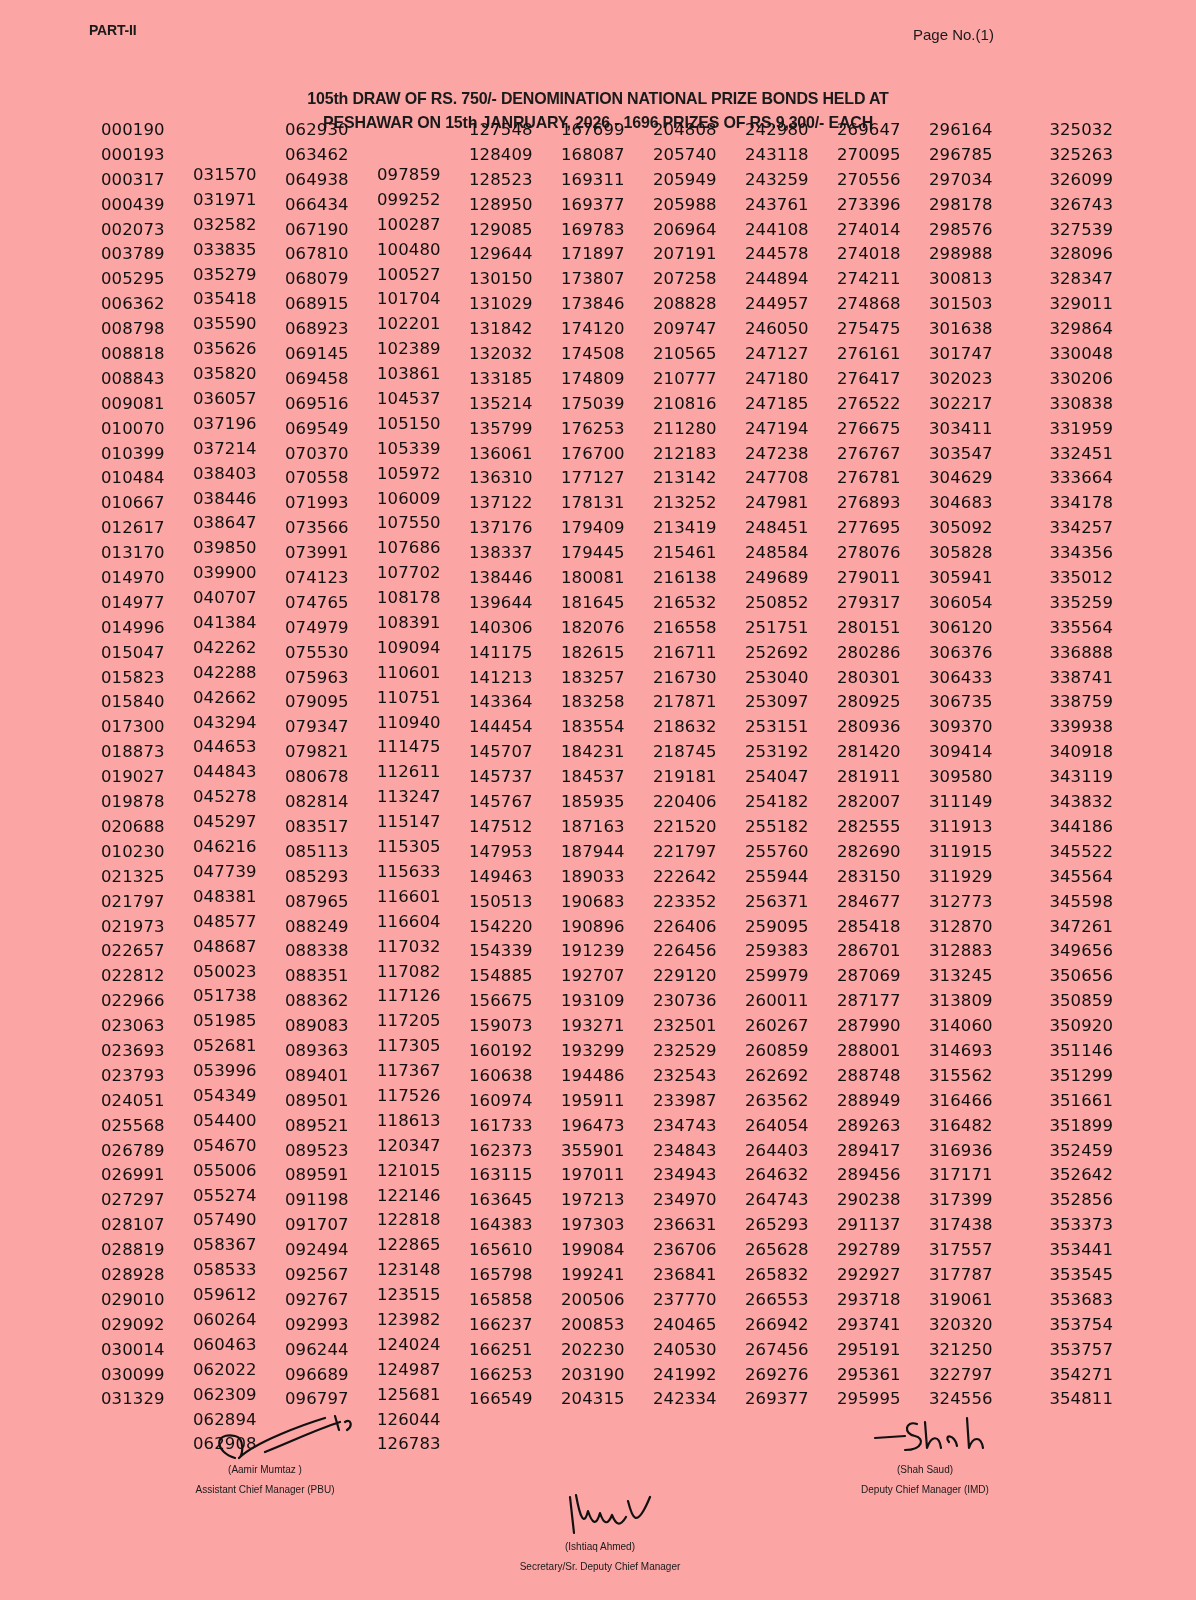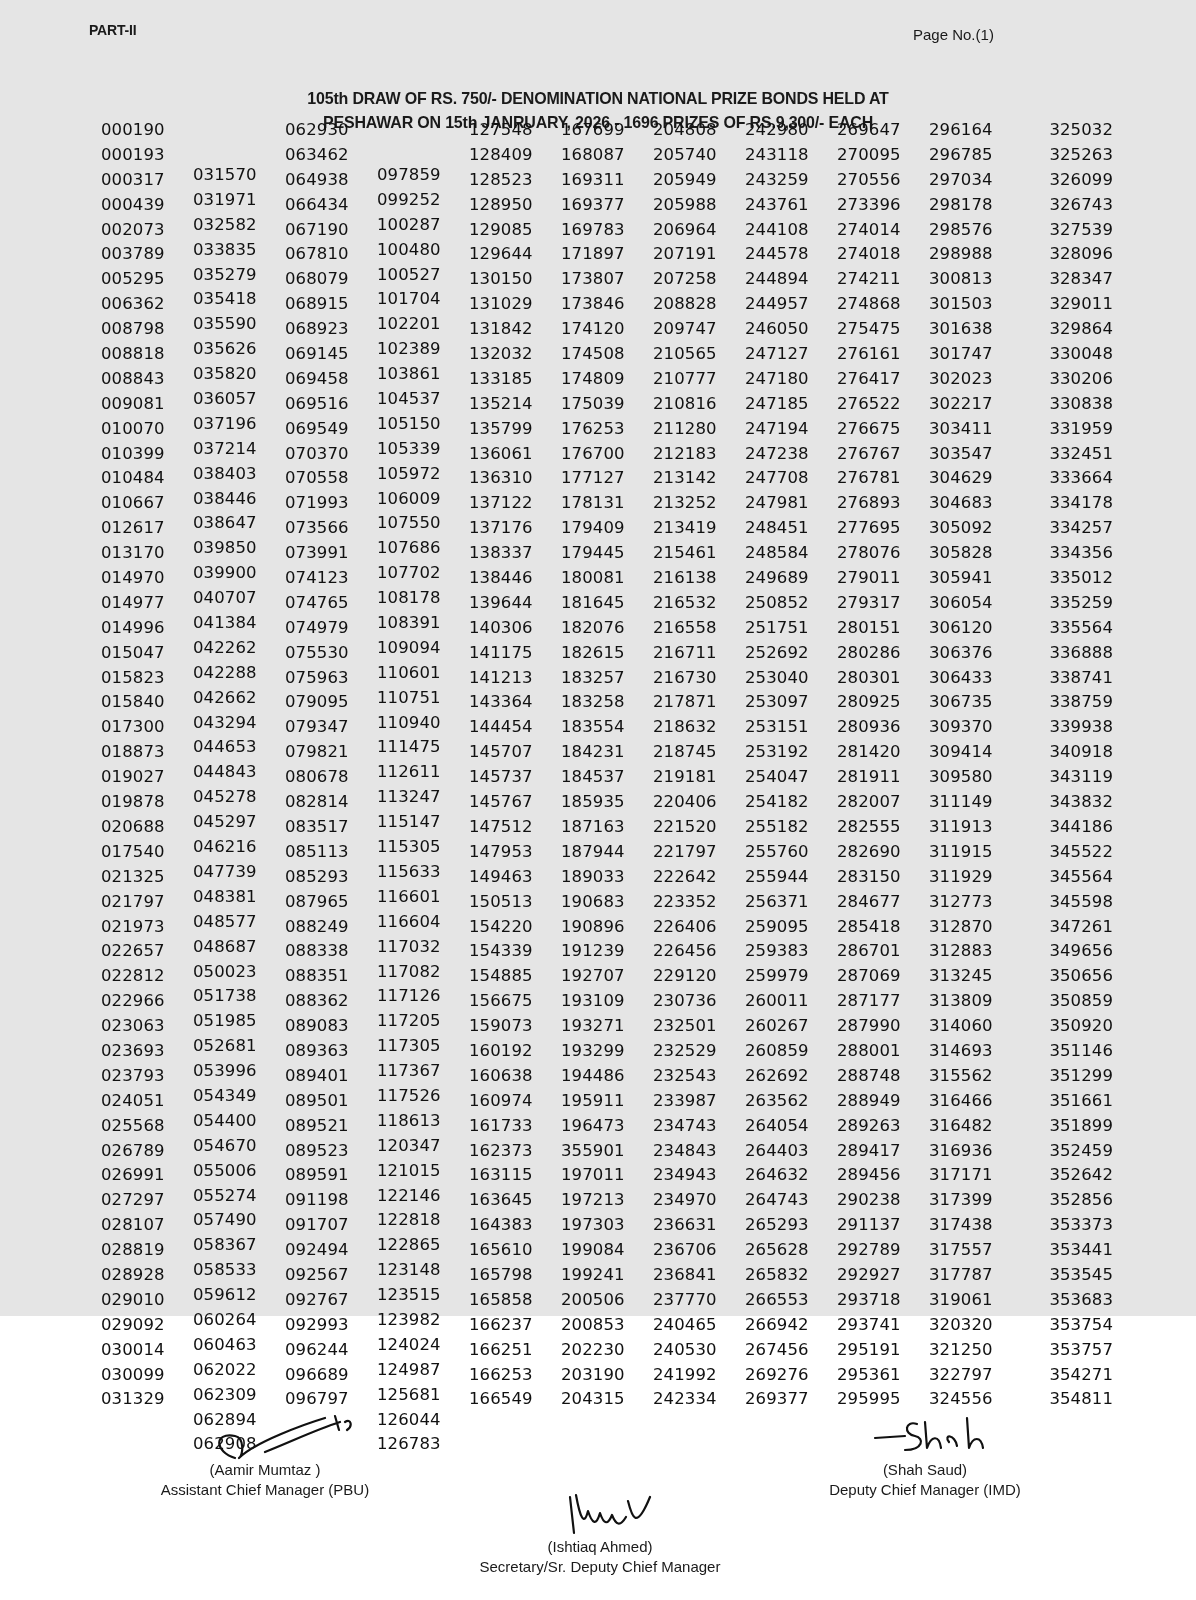--- a/index.html
+++ b/index.html
@@ -1,28 +1,28 @@
 <!DOCTYPE html>
 <html><head>
 <meta charset="utf-8">
 <style>
   html, body { margin: 0; padding: 0; background: #ffffff; }
   body { width: 1196px; height: 1600px; position: relative; overflow: hidden;
          font-family: "Liberation Sans", sans-serif; color: #1a1a1a; }
-  .page { position: absolute; left: 0; top: 0; width: 1196px; height: 1316px; background: #e5e5e5; }
+  .page { position: absolute; left: 0; top: 0; width: 1196px; height: 1600px; background: #fca5a5; }
   .part { position: absolute; left: 89px; top: 22px; font-size: 14px; font-weight: bold; letter-spacing: -0.2px; }
   .pageno { position: absolute; left: 913px; top: 26px; font-size: 15px; text-align: right; }
   .title { position: absolute; left: 0; width: 1196px; top: 54px; text-align: center;
            font-size: 16.5px; font-weight: bold; line-height: 24px; letter-spacing: -0.2px; margin-top: 32px; }
   .title div { transform: scaleX(0.97); }
   .table { position: absolute; left: 101px; top: 118px; display: flex; }
   .col { display: flex; flex-direction: column; }
   .cell { height: 24.9px; line-height: 24.9px; font-family: "DejaVu Sans", sans-serif;
           font-size: 16.5px; letter-spacing: 0.1px; white-space: nowrap; color: #111; }
-  .sig { position: absolute; text-align: center; font-size: 15px; line-height: 20px; }
+  .sig { position: absolute; text-align: center; font-size: 10px; line-height: 20px; }
   .sig .name { font-weight: normal; }
   .sig svg { display: block; margin: 0 auto; }
   .sig1 { left: 150px; top: 1412px; width: 230px; }
   .sig2 { left: 465px; top: 1487px; width: 270px; }
   .sig3 { left: 810px; top: 1412px; width: 230px; }
   .scribble { stroke: #111; stroke-width: 2.2; fill: none; stroke-linecap: round; stroke-linejoin: round; }
 </style>
 </head>
 <body>
 
@@ -58,21 +58,21 @@
         <div class="cell">014977</div>
         <div class="cell">014996</div>
         <div class="cell">015047</div>
         <div class="cell">015823</div>
         <div class="cell">015840</div>
         <div class="cell">017300</div>
         <div class="cell">018873</div>
         <div class="cell">019027</div>
         <div class="cell">019878</div>
         <div class="cell">020688</div>
-        <div class="cell">017540</div>
+        <div class="cell">010230</div>
         <div class="cell">021325</div>
         <div class="cell">021797</div>
         <div class="cell">021973</div>
         <div class="cell">022657</div>
         <div class="cell">022812</div>
         <div class="cell">022966</div>
         <div class="cell">023063</div>
         <div class="cell">023693</div>
         <div class="cell">023793</div>
         <div class="cell">024051</div>

